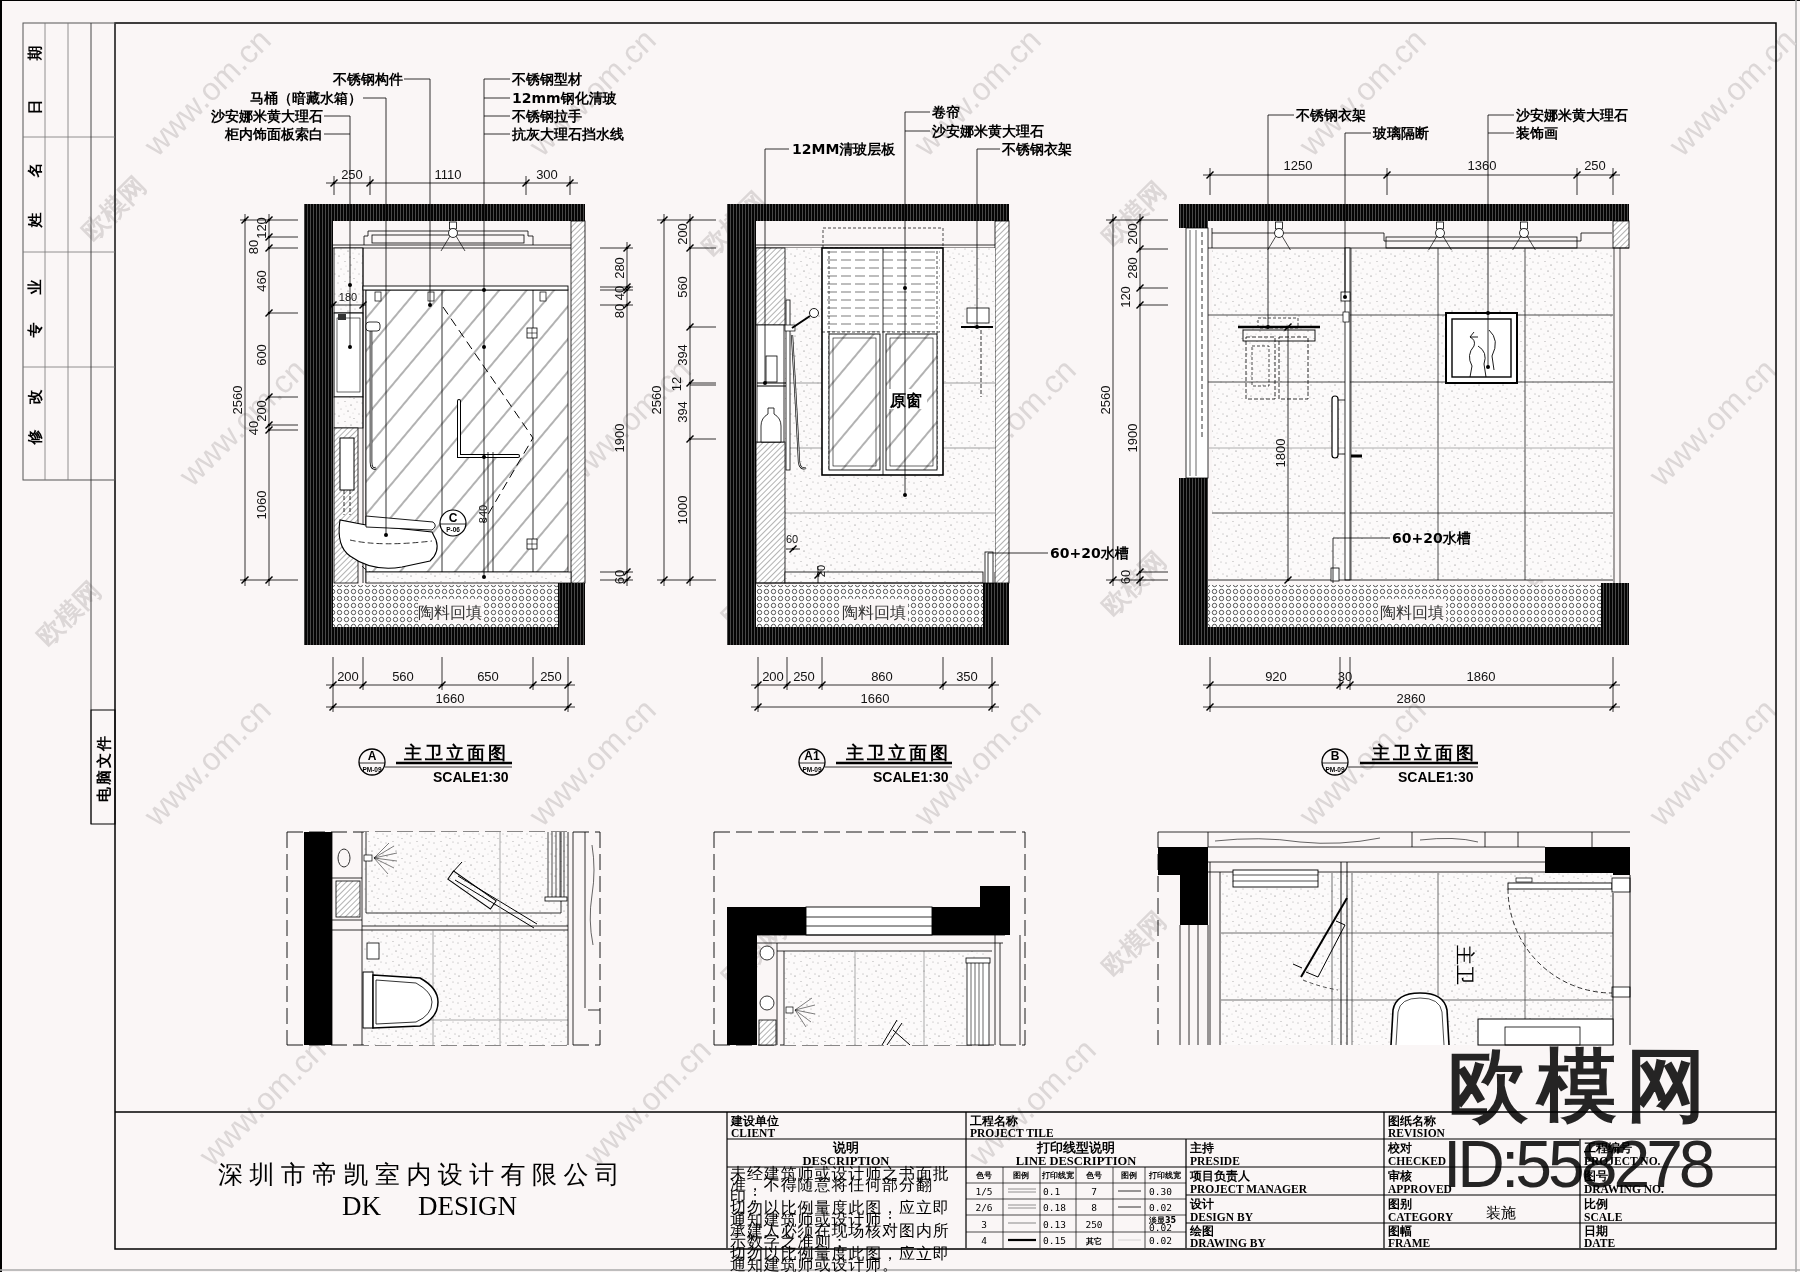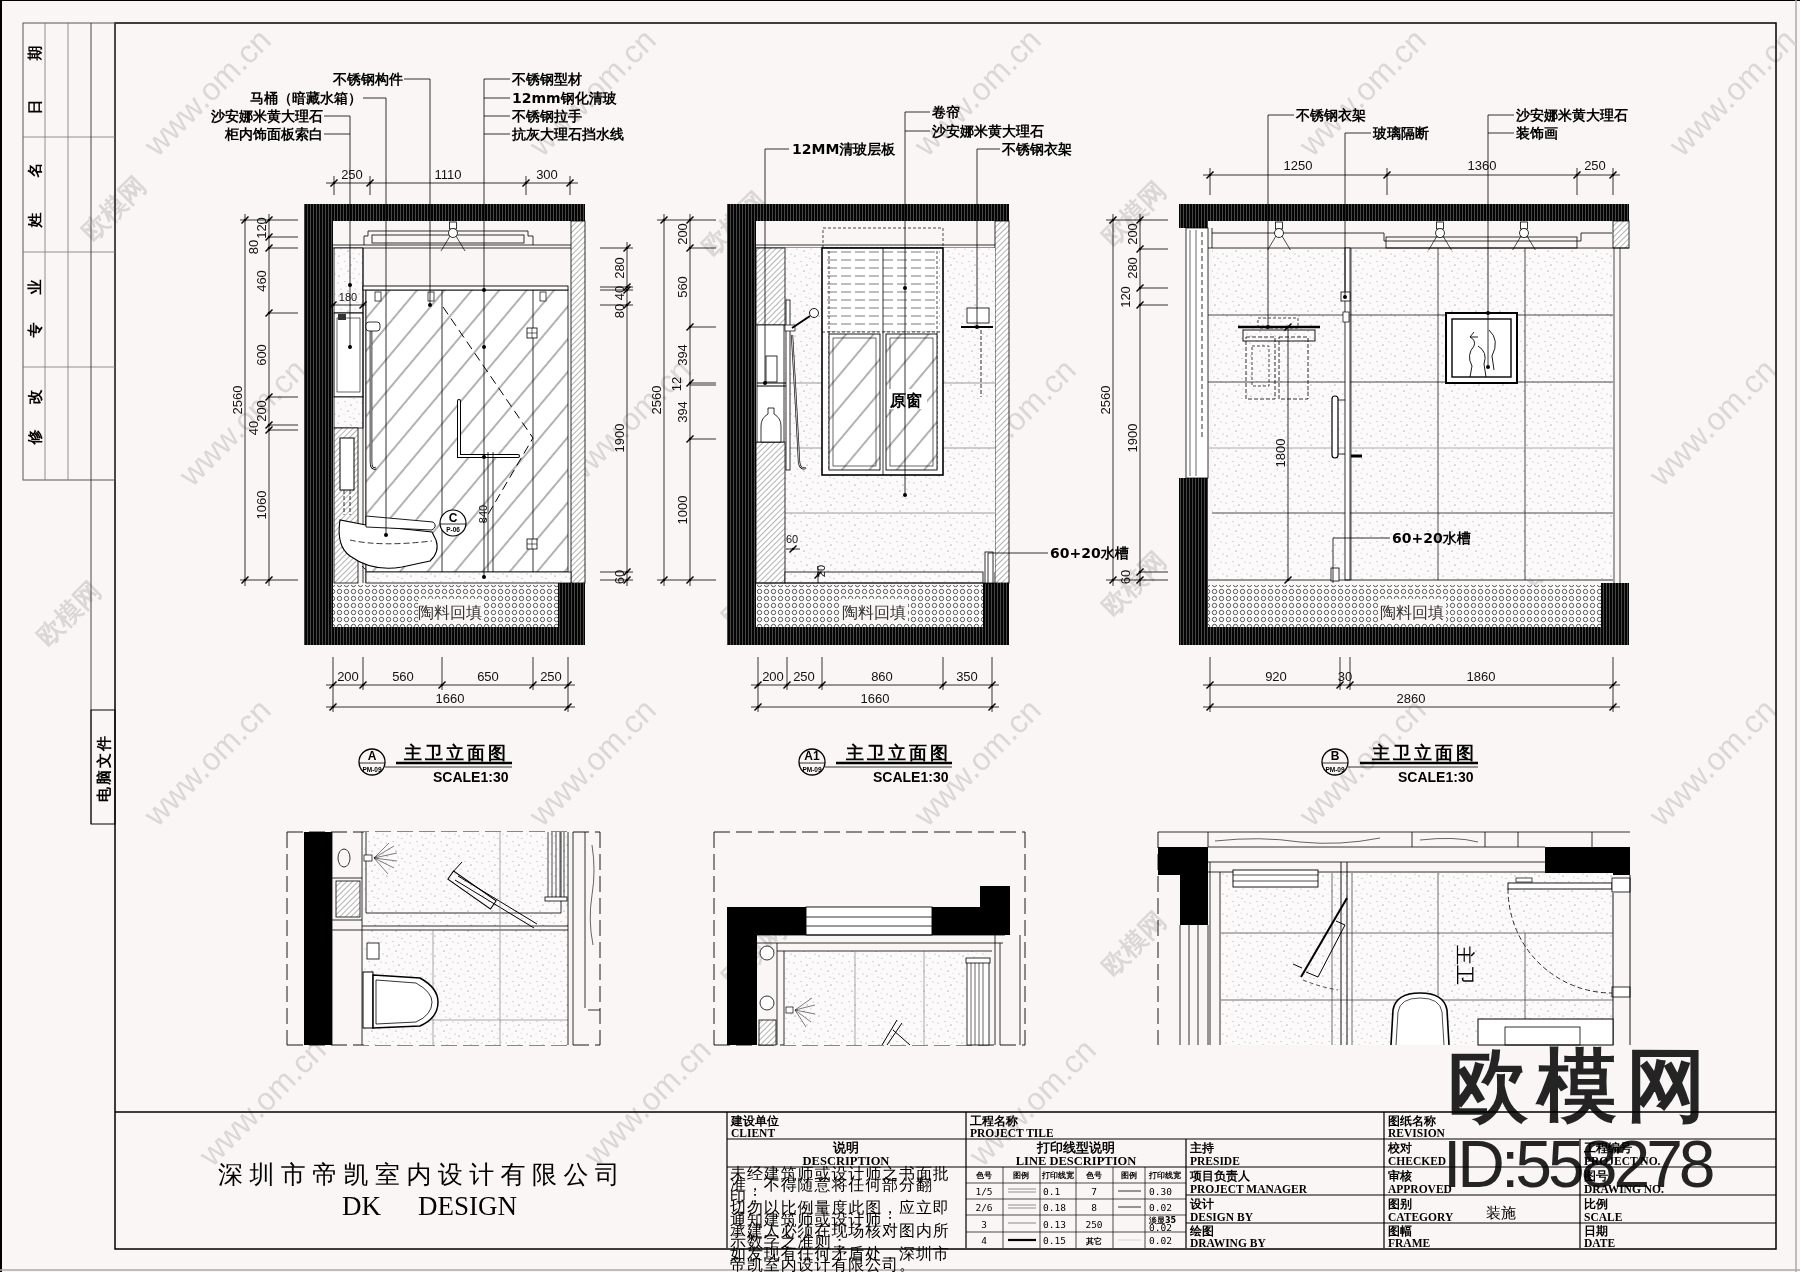--- a/index.html
+++ b/index.html
@@ -759,14 +759,14 @@
 <g opacity=".85">
   <text x="1448" y="1113" font-size="80" font-weight="bold" letter-spacing="9" fill="#3c3c3c">欧模网</text>
   <text x="1443" y="1187" font-size="66" letter-spacing="-4" fill="#3c3c3c" style="font-family:'Liberation Sans',sans-serif;">ID:558278</text>
 </g>
 </svg>
 
 <div class="notes">
   <p>未经建筑师或设计师之书面批准，不得随意将任何部分翻印；</p>
   <p>切勿以比例量度此图，应立即通知建筑师或设计师；</p>
   <p>承建人必须在现场核对图内所示数字之准则；</p>
-  <p>如发现有任何矛盾处，深圳市帝凯室内设计有限公司。</p>
+  <p>切勿以比例量度此图，应立即通知建筑师或设计师。</p>
 </div>
 
 </body></html>

